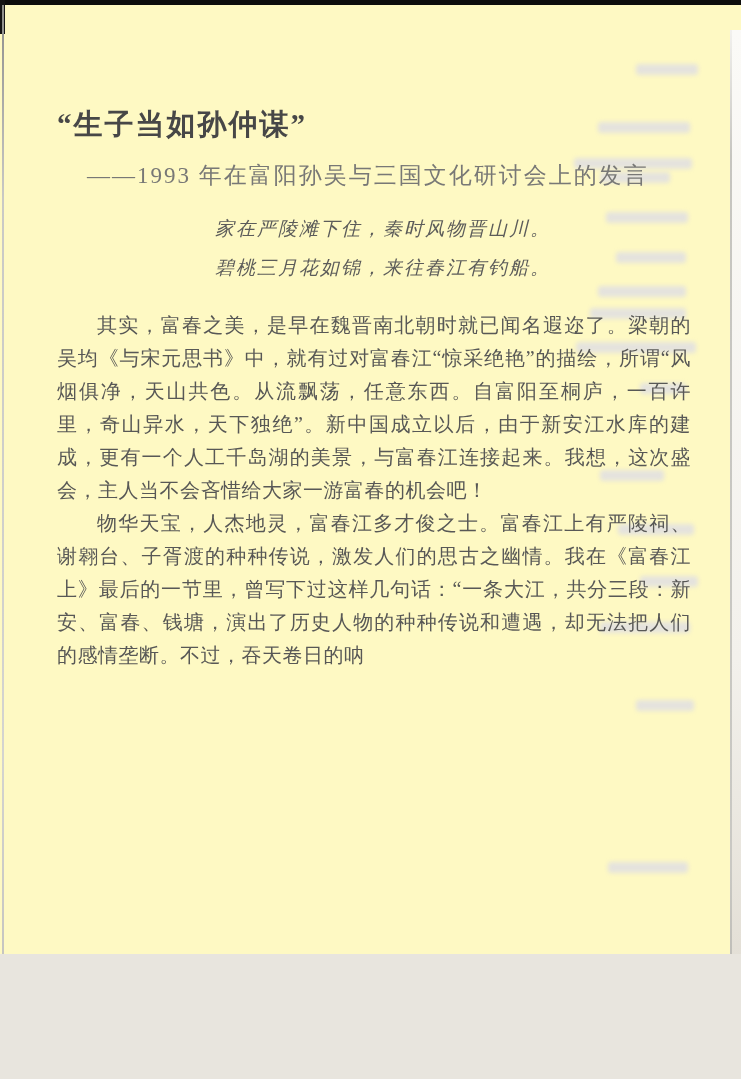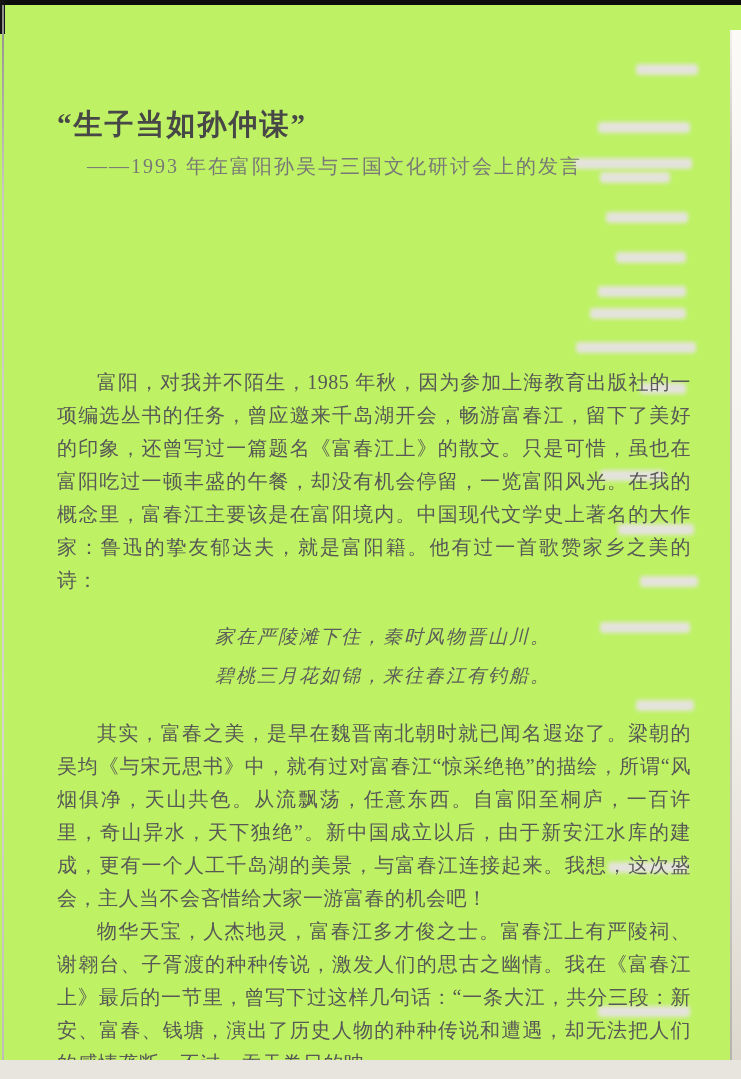--- a/index.html
+++ b/index.html
@@ -2,22 +2,22 @@
 <html><head>
 <meta charset="utf-8">
 <style>
   * { margin: 0; padding: 0; box-sizing: border-box; }
   html, body { background: #e8e5de; }
   body { font-family: "Liberation Serif", "DejaVu Serif", serif; }
 
   .page {
     position: relative;
     width: 741px;
-    height: 1060px;
-    background: #bef264;
+    height: 954px;
+    background: #fef9c3;
     overflow: hidden;
   }
 
   
   .scan-top-bar {
     position: absolute; top: 0; left: 0;
     width: 741px; height: 5px;
     background: #0d0d0d;
   }
   .scan-left-corner {
@@ -70,23 +70,23 @@
   }
   .title {
     margin-top: 106px;
     font-size: 29px;
     line-height: 36px;
     font-weight: bold;
     letter-spacing: 2px;
     color: #474747;
   }
   .subtitle {
-    margin-top: 11px;
+    margin-top: 21px;
     margin-left: 30px;
-    font-size: 20px;
+    font-size: 23px;
     line-height: 26px;
     letter-spacing: 2px;
     color: #787876;
   }
   .body-p {
     font-size: 20px;
     line-height: 33px;
     text-align: justify;
     text-justify: inter-ideograph;
     text-indent: 2em;
@@ -128,21 +128,20 @@
     <div class="g" style="top:700px; left:636px; width:58px;"></div>
     <div class="g" style="top:862px; left:608px; width:80px;"></div>
     <div class="g" style="top:1006px; left:598px; width:92px;"></div>
   </div>
 
   <div class="content">
     <h1 class="title">“生子当如孙仲谋”</h1>
 
     <div class="subtitle">——1993 年在富阳孙吴与三国文化研讨会上的发言</div>
 
-    <p class="body-p p1">富阳，对我并不陌生，1985 年秋，因为参加上海教育出版社的一项编选丛书的任务，曾应邀来千岛湖开会，畅游富春江，留下了美好的印象，还曾写过一篇题名《富春江上》的散文。只是可惜，虽也在富阳吃过一顿丰盛的午餐，却没有机会停留，一览富阳风光。在我的概念里，富春江主要该是在富阳境内。中国现代文学史上著名的大作家：鲁迅的挚友郁达夫，就是富阳籍。他有过一首歌赞家乡之美的诗：</p>
 
     <div class="poem">
       <div class="poem-line">家在严陵滩下住，秦时风物晋山川。</div>
       <div class="poem-line">碧桃三月花如锦，来往春江有钓船。</div>
     </div>
 
     <p class="body-p p2">其实，富春之美，是早在魏晋南北朝时就已闻名遐迩了。梁朝的吴均《与宋元思书》中，就有过对富春江“惊采绝艳”的描绘，所谓“风烟俱净，天山共色。从流飘荡，任意东西。自富阳至桐庐，一百许里，奇山异水，天下独绝”。新中国成立以后，由于新安江水库的建成，更有一个人工千岛湖的美景，与富春江连接起来。我想，这次盛会，主人当不会吝惜给大家一游富春的机会吧！</p>
 
     <p class="body-p p3">物华天宝，人杰地灵，富春江多才俊之士。富春江上有严陵祠、谢翱台、子胥渡的种种传说，激发人们的思古之幽情。我在《富春江上》最后的一节里，曾写下过这样几句话：“一条大江，共分三段：新安、富春、钱塘，演出了历史人物的种种传说和遭遇，却无法把人们的感情垄断。不过，吞天卷日的呐</p>
   </div>

